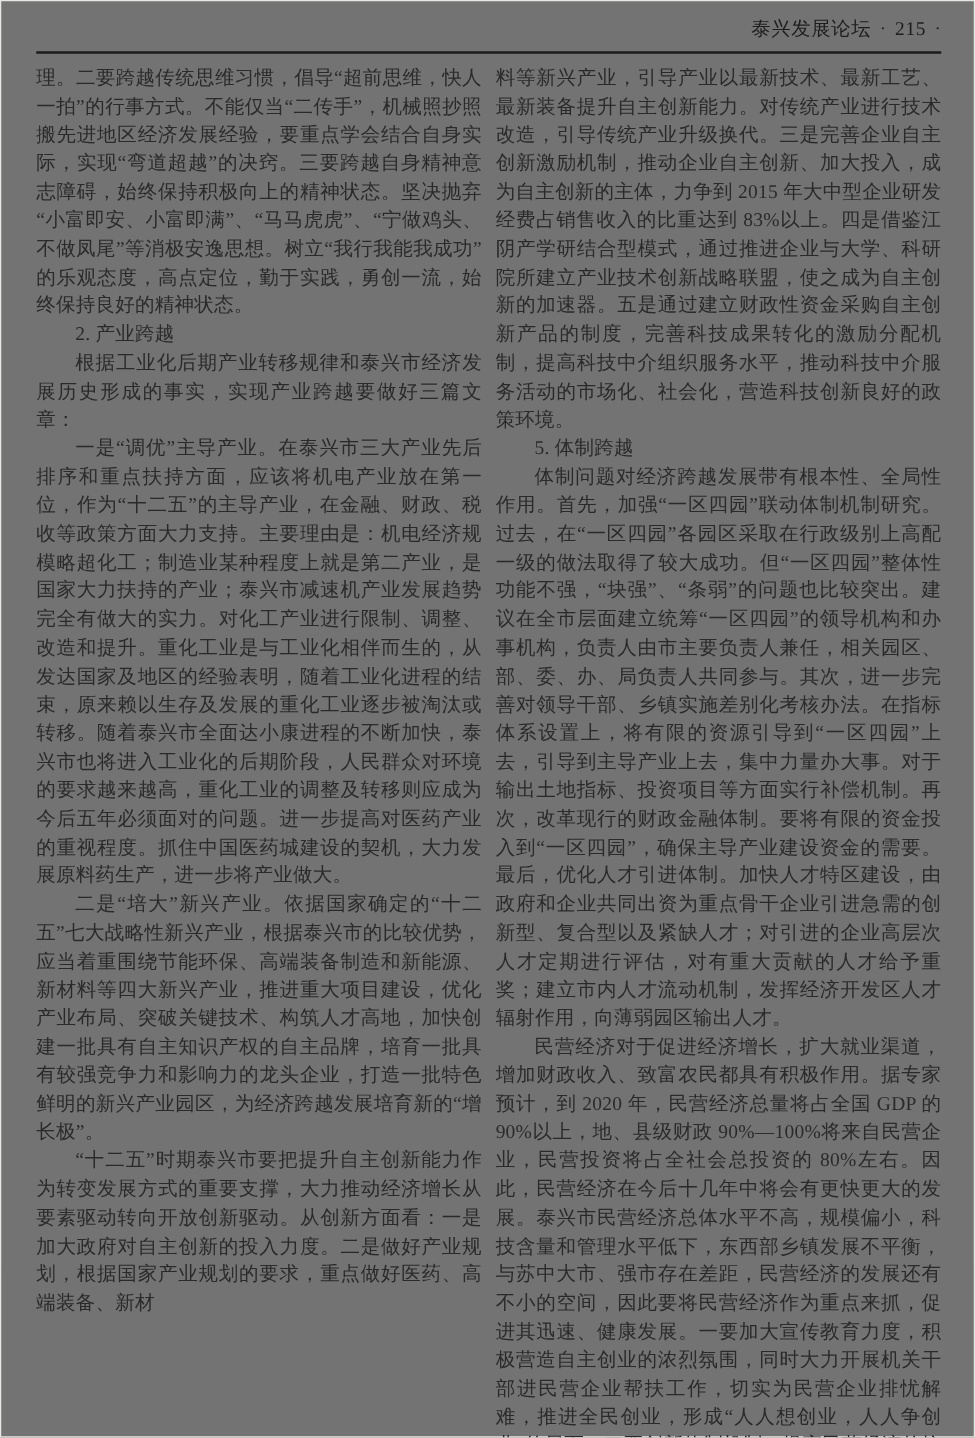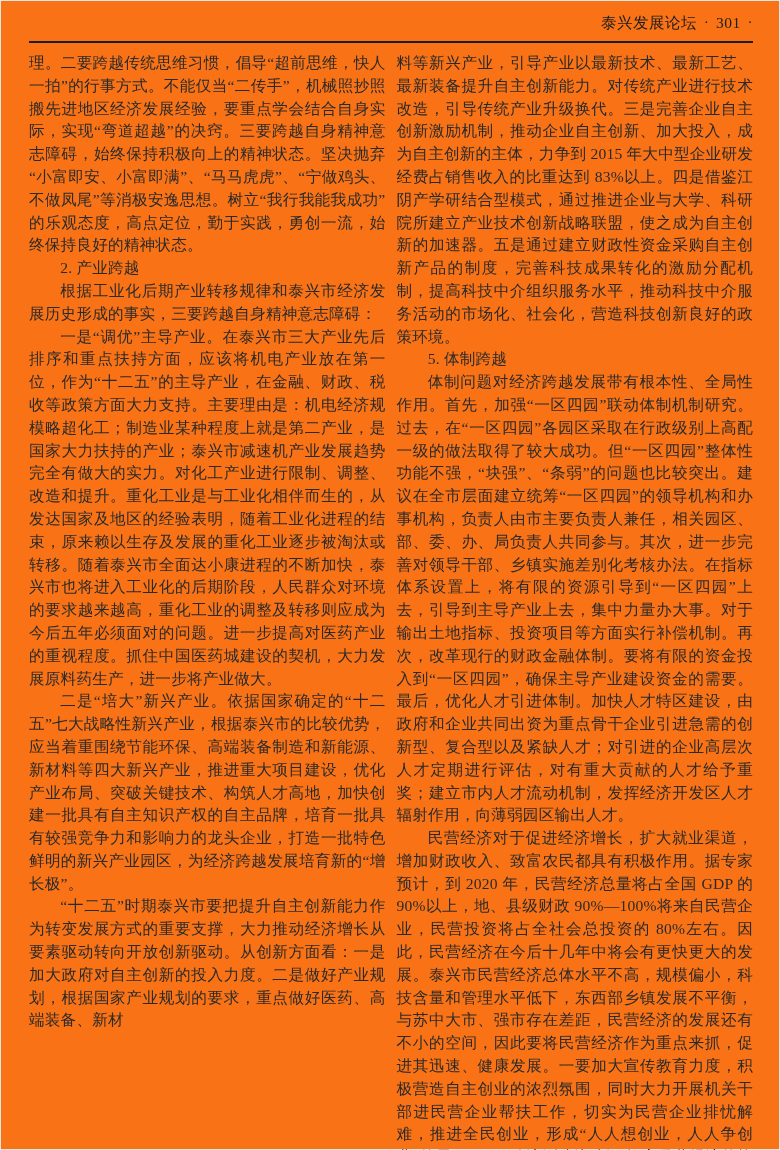--- a/index.html
+++ b/index.html
@@ -5,21 +5,21 @@
   html, body {
     margin: 0;
     padding: 0;
     background: #efefec;
   }
   .page {
     position: relative;
     width: 780px;
     height: 1150px;
     margin: 0 auto;
-    background: #f97316;
+    background: #737373;
     box-sizing: border-box;
     padding: 13px 27px 0 29px;
     box-shadow: inset 0 0 0 1px #e6e6e2;
     font-family: "Liberation Serif", "DejaVu Serif", serif;
     color: #262626;
     overflow: hidden;
   }
   .running-head {
     display: flex;
     justify-content: flex-end;
@@ -65,32 +65,32 @@
   }
 </style>
 </head>
 <body>
 
 <div class="page">
 
   <div class="running-head">
     <span>泰兴发展论坛</span>
     <span class="dot">·</span>
-    <span>301</span>
+    <span>215</span>
     <span class="dot">·</span>
   </div>
 
   <div class="head-rule"></div>
 
   <div class="columns">
 
     <div class="col">
       <p class="para-cont">理。二要跨越传统思维习惯，倡导“超前思维，快人一拍”的行事方式。不能仅当“二传手”，机械照抄照搬先进地区经济发展经验，要重点学会结合自身实际，实现“弯道超越”的决窍。三要跨越自身精神意志障碍，始终保持积极向上的精神状态。坚决抛弃“小富即安、小富即满”、“马马虎虎”、“宁做鸡头、不做凤尾”等消极安逸思想。树立“我行我能我成功”的乐观态度，高点定位，勤于实践，勇创一流，始终保持良好的精神状态。</p>
       <p class="section-heading">2. 产业跨越</p>
-      <p class="para-indent">根据工业化后期产业转移规律和泰兴市经济发展历史形成的事实，三要跨越自身精神意志障碍：</p>
+      <p class="para-indent">根据工业化后期产业转移规律和泰兴市经济发展历史形成的事实，实现产业跨越要做好三篇文章：</p>
       <p class="para-indent">一是“调优”主导产业。在泰兴市三大产业先后排序和重点扶持方面，应该将机电产业放在第一位，作为“十二五”的主导产业，在金融、财政、税收等政策方面大力支持。主要理由是：机电经济规模略超化工；制造业某种程度上就是第二产业，是国家大力扶持的产业；泰兴市减速机产业发展趋势完全有做大的实力。对化工产业进行限制、调整、改造和提升。重化工业是与工业化相伴而生的，从发达国家及地区的经验表明，随着工业化进程的结束，原来赖以生存及发展的重化工业逐步被淘汰或转移。随着泰兴市全面达小康进程的不断加快，泰兴市也将进入工业化的后期阶段，人民群众对环境的要求越来越高，重化工业的调整及转移则应成为今后五年必须面对的问题。进一步提高对医药产业的重视程度。抓住中国医药城建设的契机，大力发展原料药生产，进一步将产业做大。</p>
       <p class="para-indent">二是“培大”新兴产业。依据国家确定的“十二五”七大战略性新兴产业，根据泰兴市的比较优势，应当着重围绕节能环保、高端装备制造和新能源、新材料等四大新兴产业，推进重大项目建设，优化产业布局、突破关键技术、构筑人才高地，加快创建一批具有自主知识产权的自主品牌，培育一批具有较强竞争力和影响力的龙头企业，打造一批特色鲜明的新兴产业园区，为经济跨越发展培育新的“增长极”。</p>
       <p class="para-indent">“十二五”时期泰兴市要把提升自主创新能力作为转变发展方式的重要支撑，大力推动经济增长从要素驱动转向开放创新驱动。从创新方面看：一是加大政府对自主创新的投入力度。二是做好产业规划，根据国家产业规划的要求，重点做好医药、高端装备、新材</p>
     </div>
 
     <div class="col">
       <p class="para-cont">料等新兴产业，引导产业以最新技术、最新工艺、最新装备提升自主创新能力。对传统产业进行技术改造，引导传统产业升级换代。三是完善企业自主创新激励机制，推动企业自主创新、加大投入，成为自主创新的主体，力争到 2015 年大中型企业研发经费占销售收入的比重达到 83%以上。四是借鉴江阴产学研结合型模式，通过推进企业与大学、科研院所建立产业技术创新战略联盟，使之成为自主创新的加速器。五是通过建立财政性资金采购自主创新产品的制度，完善科技成果转化的激励分配机制，提高科技中介组织服务水平，推动科技中介服务活动的市场化、社会化，营造科技创新良好的政策环境。</p>
       <p class="section-heading">5. 体制跨越</p>
       <p class="para-indent">体制问题对经济跨越发展带有根本性、全局性作用。首先，加强“一区四园”联动体制机制研究。过去，在“一区四园”各园区采取在行政级别上高配一级的做法取得了较大成功。但“一区四园”整体性功能不强，“块强”、“条弱”的问题也比较突出。建议在全市层面建立统筹“一区四园”的领导机构和办事机构，负责人由市主要负责人兼任，相关园区、部、委、办、局负责人共同参与。其次，进一步完善对领导干部、乡镇实施差别化考核办法。在指标体系设置上，将有限的资源引导到“一区四园”上去，引导到主导产业上去，集中力量办大事。对于输出土地指标、投资项目等方面实行补偿机制。再次，改革现行的财政金融体制。要将有限的资金投入到“一区四园”，确保主导产业建设资金的需要。最后，优化人才引进体制。加快人才特区建设，由政府和企业共同出资为重点骨干企业引进急需的创新型、复合型以及紧缺人才；对引进的企业高层次人才定期进行评估，对有重大贡献的人才给予重奖；建立市内人才流动机制，发挥经济开发区人才辐射作用，向薄弱园区输出人才。</p>
       <p class="para-indent">民营经济对于促进经济增长，扩大就业渠道，增加财政收入、致富农民都具有积极作用。据专家预计，到 2020 年，民营经济总量将占全国 GDP 的 90%以上，地、县级财政 90%—100%将来自民营企业，民营投资将占全社会总投资的 80%左右。因此，民营经济在今后十几年中将会有更快更大的发展。泰兴市民营经济总体水平不高，规模偏小，科技含量和管理水平低下，东西部乡镇发展不平衡，与苏中大市、强市存在差距，民营经济的发展还有不小的空间，因此要将民营经济作为重点来抓，促进其迅速、健康发展。一要加大宣传教育力度，积极营造自主创业的浓烈氛围，同时大力开展机关干部进民营企业帮扶工作，切实为民营企业排忧解难，推进全民创业，形成“人人想创业，人人争创业”的局面。二要创新体制机制，提高民营经济的抗风险</p>

